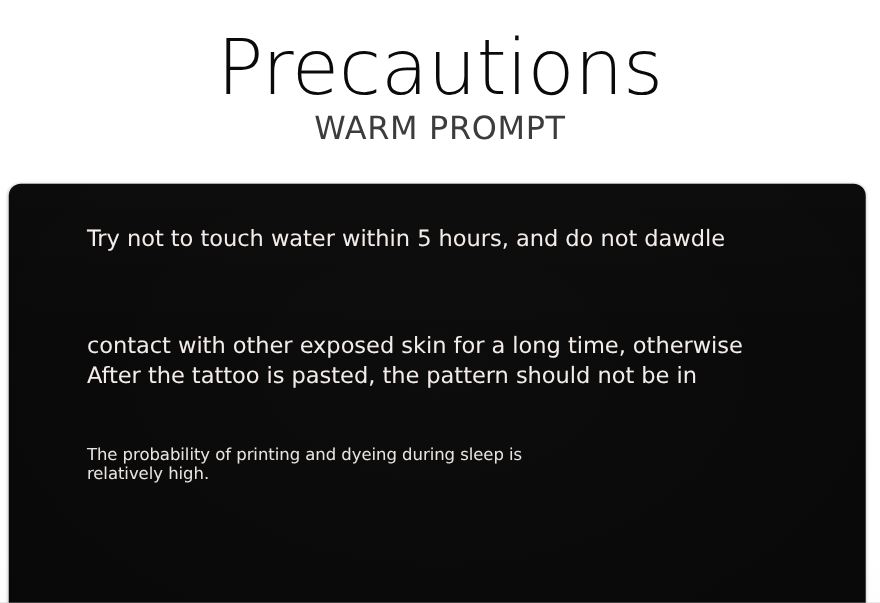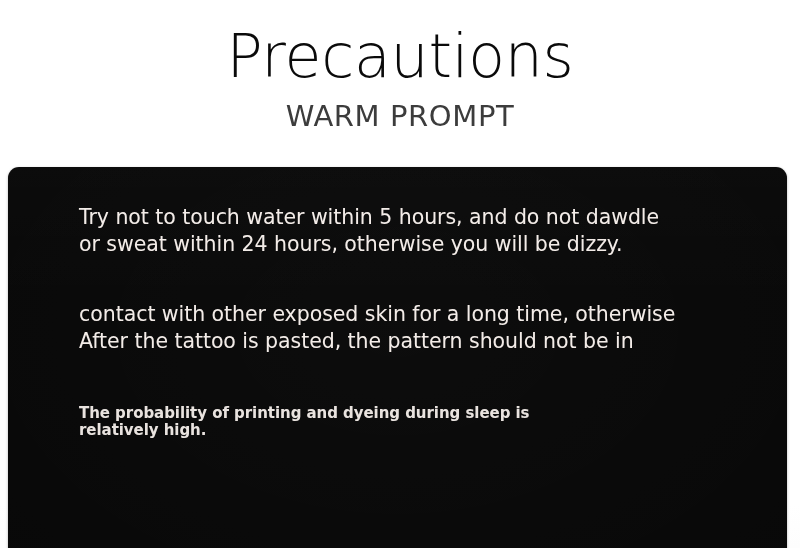--- a/index.html
+++ b/index.html
@@ -33,21 +33,21 @@
     top: 0;
     width: 800px;
     text-align: center;
   }
 
   .page-title {
     margin: 0;
     padding: 0;
     font-family: "DejaVu Sans", sans-serif;
     font-weight: 300;
-    font-size: 60px;
+    font-size: 70px;
     line-height: 1;
     letter-spacing: -0.2px;
     color: #0a0a0a;
     position: absolute;
     left: 0;
     top: 26px;
     width: 800px;
     white-space: nowrap;
   }
 
@@ -112,21 +112,20 @@
     font-size: 20.5px;
     line-height: 27px;
     letter-spacing: -0.05px;
   }
 
   .para-sm {
     font-size: 15px;
     line-height: 16.5px;
     letter-spacing: -0.05px;
     color: #e9e3df;
-    font-weight: bold;
   }
 
   .para-1 { top: 37px;  width: 640px; }
   .para-2 { top: 134px; width: 648px; }
   .para-3 { top: 238px; width: 520px; }
   .para-4 { top: 276px; width: 600px; }
 
   .nowrap { white-space: nowrap; }
   .line { display: block; }
 </style>
@@ -140,21 +139,20 @@
     <h2 class="page-subtitle">WARM PROMPT</h2>
   </div>
 
   <div class="dark-panel">
     <div class="panel-texture"></div>
 
     <div class="panel-content">
 
       <p class="para para-lg para-1">
         <span class="line nowrap">Try not to touch water within 5 hours, and do not dawdle</span>
-        <span class="line nowrap">or sweat within 24 hours, otherwise you will be dizzy.</span>
       </p>
 
       <p class="para para-lg para-2">
         <span class="line nowrap">contact with other exposed skin for a long time, otherwise</span>
         <span class="line nowrap">After the tattoo is pasted, the pattern should not be in</span>
       </p>
 
       <p class="para para-sm para-3">
         <span class="line nowrap">The probability of printing and dyeing during sleep is</span>
         <span class="line nowrap">relatively high.</span>

